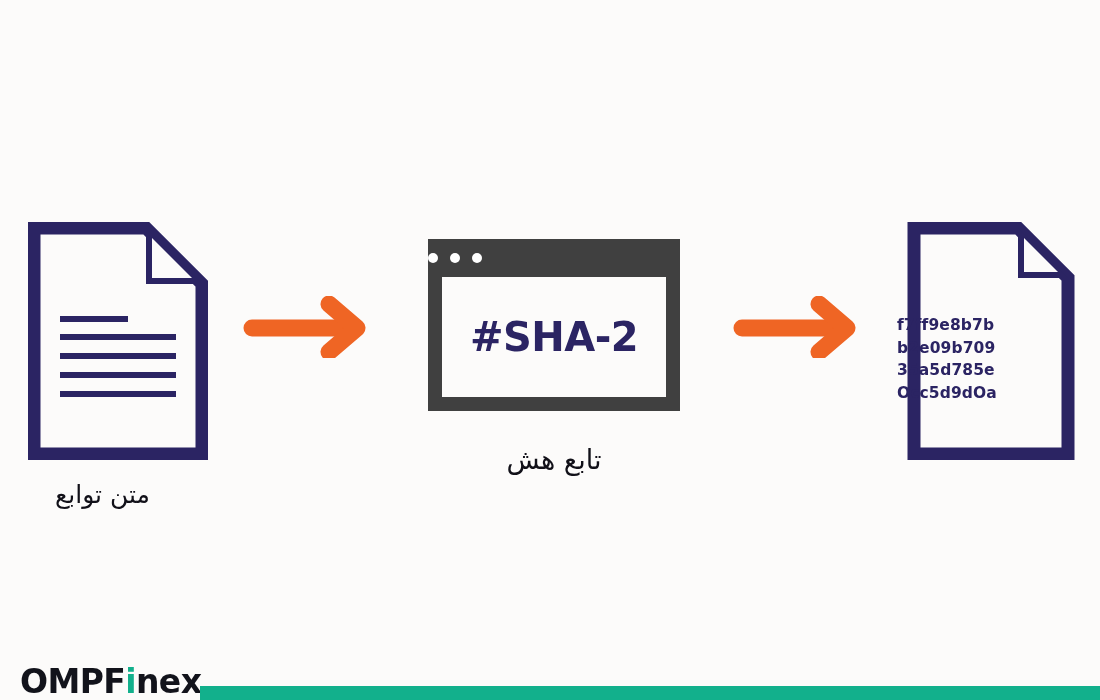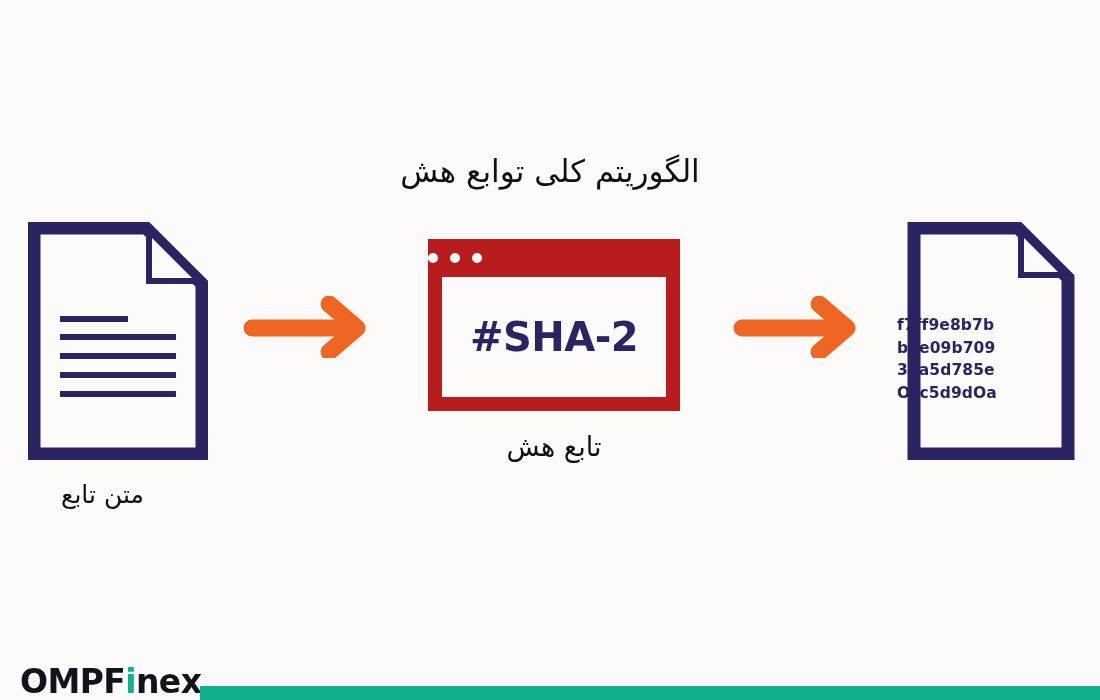--- a/index.html
+++ b/index.html
@@ -79,21 +79,21 @@
   #arrow-1 { left: 243px; top: 296px; }
   #arrow-2 { left: 733px; top: 296px; }
 
   
   #hash-window {
     position: absolute;
     left: 428px;
     top: 239px;
     width: 252px;
     height: 172px;
-    background: #b91c1c;
+    background: #404040;
     box-sizing: border-box;
     padding: 0;
   }
   #hash-window-titlebar {
     height: 38px;
     position: relative;
     display: flex;
     flex-direction: row-reverse;
     align-items: center;
     justify-content: flex-start;
@@ -123,21 +123,21 @@
     font-family: "DejaVu Sans", "Liberation Sans", sans-serif;
     font-size: 40px;
     font-weight: 700;
     color: #2b2463;
     letter-spacing: -0.5px;
     white-space: nowrap;
   }
   #hash-window-label {
     position: absolute;
     left: 428px;
-    top: 428px;
+    top: 441px;
     width: 252px;
     text-align: center;
     font-size: 27px;
     line-height: 38px;
     color: #111018;
     direction: rtl;
     white-space: nowrap;
   }
 
   
@@ -161,37 +161,36 @@
     width: 900px;
     height: 14px;
     background: #12b08c;
   }
 </style>
 </head>
 <body>
 
 <div class="stage">
 
-  <div class="diagram-title">الگوریتم کلی توابع هش</div>
 
   <div class="doc" id="plain-doc">
     <svg width="180" height="238" viewBox="0 0 180 238" xmlns="http://www.w3.org/2000/svg" aria-hidden="true">
       <path d="M6 6 H118 L174 62 V232 H6 Z" fill="#fcfbfa" stroke="#2b2463" stroke-width="13" stroke-linejoin="miter"></path>
       <path d="M118 6 L118 62 L174 62 Z" fill="#2b2463"></path>
       <path d="M124 16 L124 56 L164 56 Z" fill="#fcfbfa"></path>
       <g fill="#2b2463">
         <rect x="32" y="94" width="68" height="6"></rect>
         <rect x="32" y="112" width="116" height="6"></rect>
         <rect x="32" y="131" width="116" height="6"></rect>
         <rect x="32" y="150" width="116" height="6"></rect>
         <rect x="32" y="169" width="116" height="6"></rect>
       </g>
     </svg>
   </div>
-  <div class="doc-label" id="plain-doc-label">متن تابع</div>
+  <div class="doc-label" id="plain-doc-label">متن توابع</div>
 
   <div class="arrow" id="arrow-1">
     <svg width="126" height="62" viewBox="0 0 126 62" xmlns="http://www.w3.org/2000/svg" aria-hidden="true">
       <line x1="9" y1="32" x2="108" y2="32" stroke="#ef6524" stroke-width="17" stroke-linecap="round"></line>
       <polyline points="86,8 114,32 86,56" fill="none" stroke="#ef6524" stroke-width="17" stroke-linecap="round" stroke-linejoin="round"></polyline>
     </svg>
   </div>
 
   <div id="hash-window">
     <div id="hash-window-titlebar">

